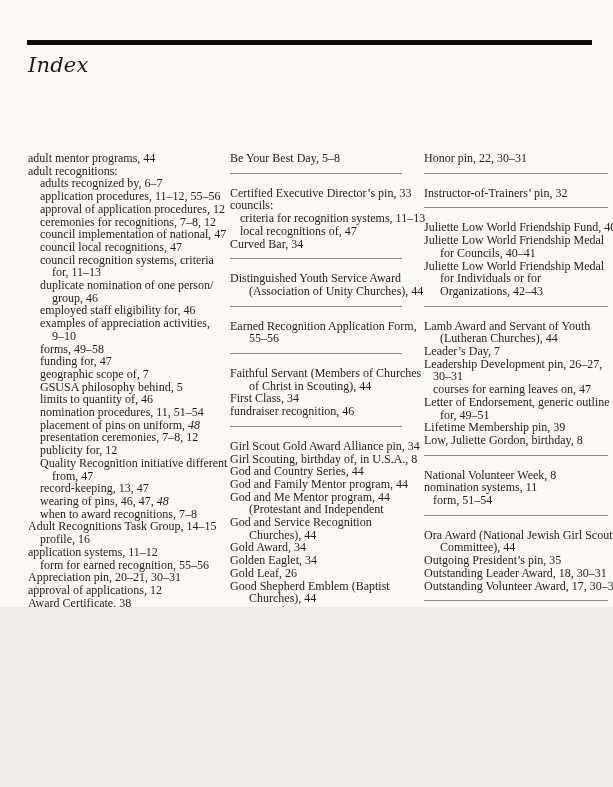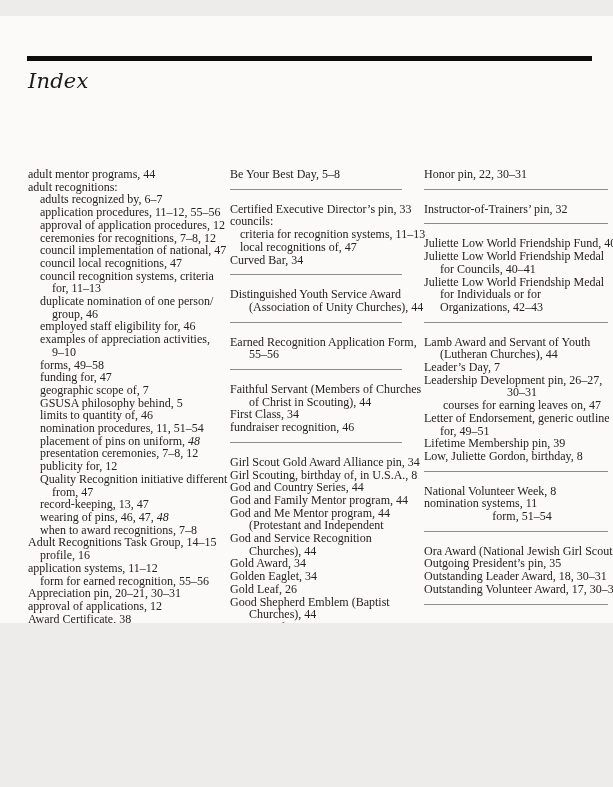--- a/index.html
+++ b/index.html
@@ -2,21 +2,21 @@
 <html><head>
 <meta charset="utf-8">
 <style>
   html,body{margin:0;padding:0;}
   body{
     width:613px;height:787px;
     background:#edecea;
     font-family:"Liberation Serif", serif;
   }
   .page{
-    position:absolute;left:0;top:16px;
+    position:absolute;left:0;top:0;
     width:613px;height:607px;
     background:#fbfaf8;
     overflow:hidden;
     color:#26221d;
   }
   .top-rule{
     position:absolute;left:27px;top:40px;
     width:565px;height:5px;
     background:#0e0d0c;
   }
@@ -33,21 +33,21 @@
   }
   .c1{left:28px;width:202px;}
   .c2{left:230px;width:181px;}
   .c3{left:424px;width:187px;}
   .line{white-space:nowrap;}
   .line em{font-style:italic;}
   .c1 .in1{padding-left:12px;}
   .c1 .in2{padding-left:24px;}
   .c2 .in1{padding-left:10px;}
   .c2 .in2{padding-left:19px;}
-  .c3 .in1{padding-left:9px;text-align:center;}
+  .c3 .in1{padding-left:9px;}
   .c3 .in2{padding-left:16px;}
   .rule{height:1px;background:#8e8d8b;margin:8px 0 13px 0;}
   .c1 .rule{width:172px;}
   .c2 .rule{width:172px;}
   .c3 .rule{width:184px;}
   .folio{
     position:absolute;left:575px;top:732px;
     font-size:11px;color:#33302b;
   }
 </style>
@@ -153,19 +153,20 @@
       <div class="line in0">Letter of Endorsement, generic outline</div>
       <div class="line in2">for, 49–51</div>
       <div class="line in0">Lifetime Membership pin, 39</div>
       <div class="line in0">Low, Juliette Gordon, birthday, 8</div>
       <div class="rule"></div>
       <div class="line in0">National Volunteer Week, 8</div>
       <div class="line in0">nomination systems, 11</div>
       <div class="line in1">form, 51–54</div>
       <div class="rule"></div>
       <div class="line in0">Ora Award (National Jewish Girl Scout</div>
+      <div class="line in2">Committee), 44</div>
       <div class="line in0">Outgoing President’s pin, 35</div>
       <div class="line in0">Outstanding Leader Award, 18, 30–31</div>
       <div class="line in0">Outstanding Volunteer Award, 17, 30–31</div>
       <div class="rule"></div>
     </div>
   <div class="folio">59</div>
 </div>
 
 </body></html>

